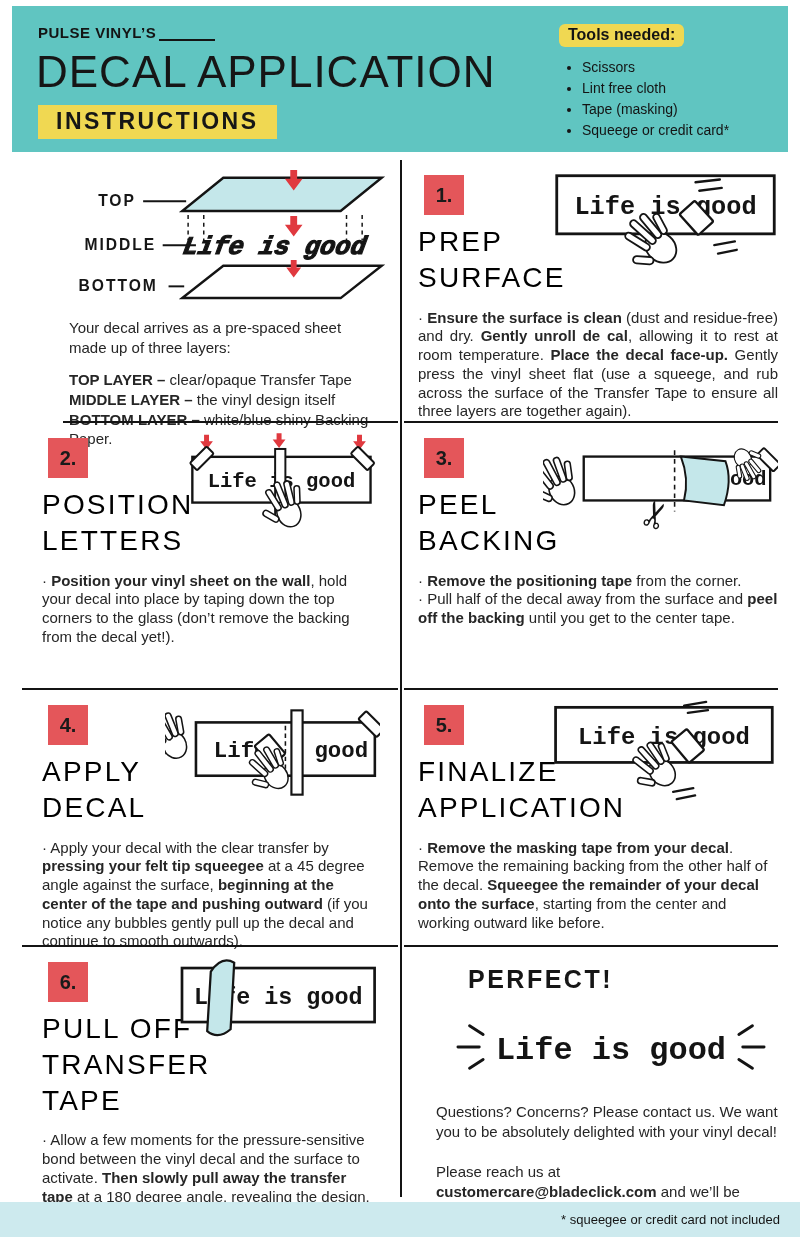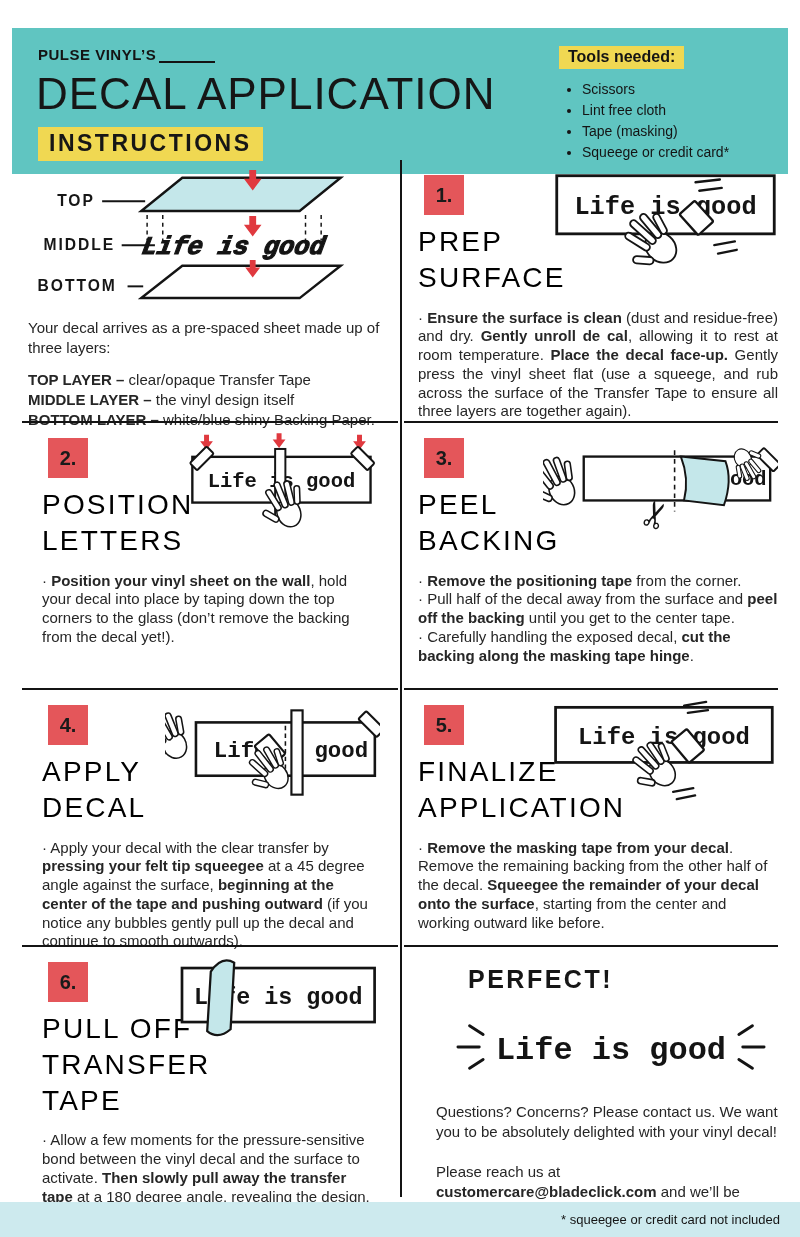--- a/index.html
+++ b/index.html
@@ -4,29 +4,29 @@
 <style>
   * { margin:0; padding:0; box-sizing:border-box; }
   html,body { background:#888; }
   .page {
     width:800px; height:1237px; margin:0 auto; background:#ffffff;
     font-family:"Liberation Sans", sans-serif; color:#262626;
     position:relative; overflow:hidden;
   }
   
   .header {
-    position:absolute; left:12px; top:28px; width:776px; height:146px;
+    position:absolute; left:12px; top:6px; width:776px; height:146px;
     background:#60c5c1; padding:18px 26px 0 26px;
   }
   .brand { font-size:15px; font-weight:700; letter-spacing:.5px; color:#141414; display:flex; align-items:flex-end; }
   .brand-line { display:inline-block; width:56px; border-bottom:2px solid #141414; margin-left:3px; }
   .title { font-size:44px; font-weight:400; letter-spacing:1px; color:#161616; line-height:1.05; margin:8px 0 10px -2px; white-space:nowrap; }
-  .badge { display:inline-block; background:#f0d852; color:#161616; font-size:23px; font-weight:700; letter-spacing:2.5px; padding:3px 11px 4px; }
+  .badge { display:inline-block; background:#f0d852; color:#161616; font-size:23px; font-weight:700; letter-spacing:2.5px; padding:3px 18px 4px; }
   .tools { position:absolute; top:18px; right:24px; width:205px; }
-  .tools-label { display:inline-block; background:#f0d852; font-size:16px; font-weight:700; padding:2px 9px 3px; color:#141414; }
+  .tools-label { display:inline-block; background:#f0d852; font-size:16px; font-weight:700; padding:2px 9px 3px; color:#141414;border-radius:6px; }
   .tools ul { margin:10px 0 0 6px; padding-left:17px; font-size:14px; line-height:1.5; color:#141414; }
   
   .grid {
     position:absolute; left:0; top:160px; width:800px; height:1037px;
     display:grid; grid-template-columns:400px 400px; grid-template-rows:263px 267px 257px 250px;
   }
   .cell { position:relative; }
   .cell-r { border-left:2px solid #141414; }
   .rule::after { content:""; position:absolute; left:22px; right:2px; bottom:0; height:2px; background:#141414; }
   .cell-r.rule::after { left:2px; right:22px; }
@@ -38,21 +38,21 @@
     font-size:20px; font-weight:800; display:flex; align-items:center; justify-content:center;
     margin-left:6px;
   }
   .step-title { font-size:28px; font-weight:400; letter-spacing:2.2px; line-height:1.28; color:#000000; margin-top:9px; white-space:pre-line; }
   .illus { position:absolute; top:10px; right:20px; }
   .cell-r .illus { right:22px; }
   .step-body { margin-top:13px; font-size:15px; line-height:1.25; color:#262626; }
   .step-body p, .rich p { margin:0; }
   .justify p { text-align:justify; }
   
-  .intro { padding:10px 20px 0 28px; }
+  .intro { padding:10px 20px 0 28px;margin-left:41px; }
   .intro-text { margin-top:12px; font-size:15px; line-height:1.3; }
   .intro-layers { margin-top:13px; font-size:15px; line-height:1.32; }
   
   .perfect { padding:18px 22px 0 26px; }
   .perfect-title { font-size:25px; font-weight:800; letter-spacing:2.5px; color:#161616;margin-left:40px; }
   .perfect-decal { margin:22px 0 0 18px; }
   .perfect-paras { margin:20px 0 0 8px; font-size:15px; line-height:1.35; }
   .perfect-paras p + p { margin-top:19px; }
   
   .footbar {
@@ -193,21 +193,20 @@
         <text class="decal" x="262" y="66" font-size="26" text-anchor="middle">ood</text>
         <use href="#def-tape" transform="translate(288,34) rotate(45)"></use>
         <line x1="168" y1="22" x2="168" y2="100" stroke="#141414" stroke-width="2" stroke-dasharray="6 5"></line>
         <path d="M176,30 L233,36 Q242,60 231,92 L180,86 Q187,58 176,30 Z" fill="#c4e7ea" stroke="#141414" stroke-width="2.5"></path>
         <use href="#def-hand" transform="translate(248,20) rotate(150) scale(0.55)"></use>
         <text font-family="DejaVu Sans, sans-serif" font-size="46" fill="#141414" transform="translate(152,128) rotate(-70)">✂</text>
       </svg>
       <div class="step-body rich">
           <p><span>· </span><b>Remove the positioning tape</b><span> from the corner.</span></p>
           <p><span>· Pull half of the decal away from the surface and </span><b>peel off the backing</b><span> until you get to the center tape.</span></p>
-          <p><span>· Carefully handling the exposed decal, </span><b>cut the backing along the masking tape hinge</b><span>.</span></p>
         </div>
     </div>
 
     <div class="cell step rule">
       <div class="step-num">4.</div>
       <h2 class="step-title">APPLY
 DECAL</h2>
       <svg class="illus" width="215" height="99" viewBox="0 0 250 115">
         <use href="#def-hand" transform="translate(20,68) rotate(-30) scale(0.72)"></use>
         <rect x="36" y="26" width="208" height="62" fill="#fff" stroke="#141414" stroke-width="3"></rect>

